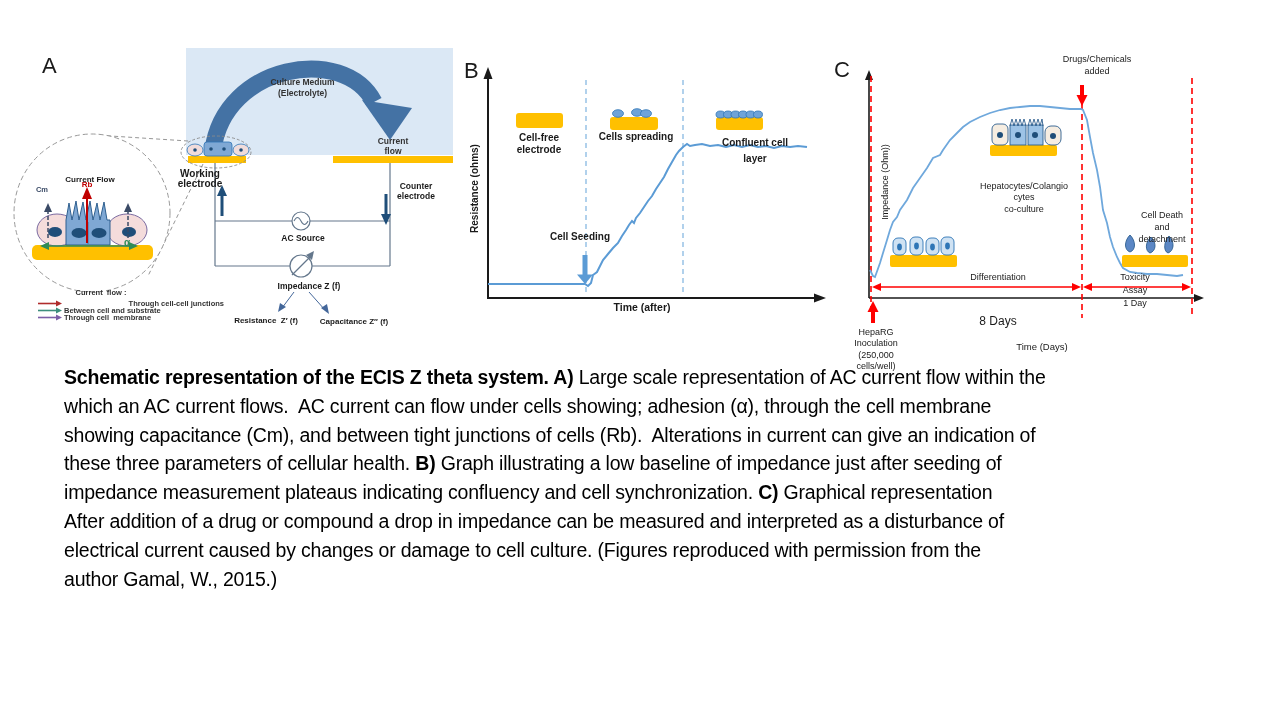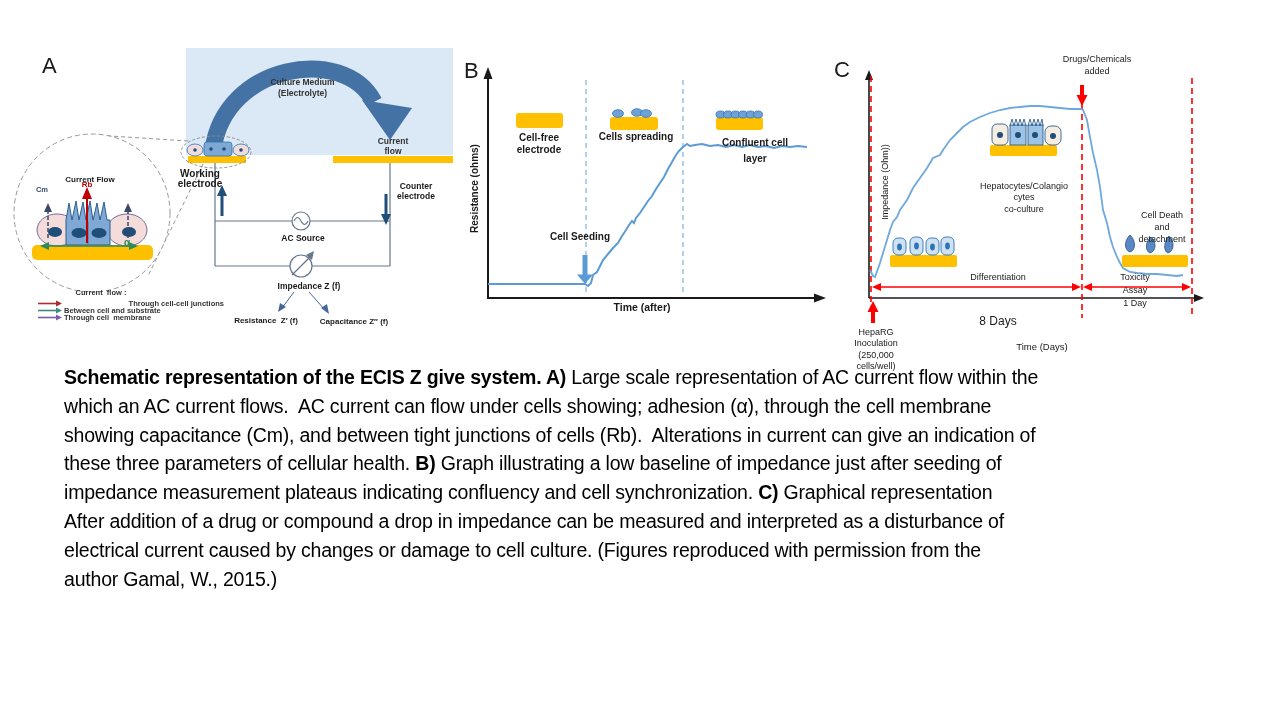--- a/index.html
+++ b/index.html
@@ -286,21 +286,21 @@
   <div class="lbl" style="left:1124px;top:209px;width:76px;font-size:9px;line-height:12px;">Cell Death
 and
 detachment</div>
   <div class="lbl" style="left:938px;top:272px;width:120px;font-size:9px;">Differentiation</div>
   <div class="lbl" style="left:958px;top:268px;width:80px;font-size:12px;margin-top:46px;">8 Days</div>
   <div class="lbl" style="left:1097px;top:272px;width:76px;font-size:9px;">Toxicity</div>
   <div class="lbl" style="left:1097px;top:284.5px;width:76px;font-size:9px;">Assay</div>
   <div class="lbl" style="left:1097px;top:297.5px;width:76px;font-size:9px;">1 Day</div>
 
   <div class="caption">
-      <div class="cap-line"><span class="b">Schematic representation of the ECIS Z give system. A)</span><span> Large scale representation of AC current flow within the</span></div>
+      <div class="cap-line"><span class="b">Schematic representation of the ECIS Z theta system. A)</span><span> Large scale representation of AC current flow within the</span></div>
       <div class="cap-line"><span>which an AC current flows.  AC current can flow under cells showing; adhesion (α), through the cell membrane</span></div>
       <div class="cap-line"><span>showing capacitance (Cm), and between tight junctions of cells (Rb).  Alterations in current can give an indication of</span></div>
       <div class="cap-line"><span>these three parameters of cellular health. </span><span class="b">B)</span><span> Graph illustrating a low baseline of impedance just after seeding of</span></div>
       <div class="cap-line"><span>impedance measurement plateaus indicating confluency and cell synchronization. </span><span class="b">C)</span><span> Graphical representation</span></div>
       <div class="cap-line"><span>After addition of a drug or compound a drop in impedance can be measured and interpreted as a disturbance of</span></div>
       <div class="cap-line"><span>electrical current caused by changes or damage to cell culture. (Figures reproduced with permission from the</span></div>
       <div class="cap-line"><span>author Gamal, W., 2015.)</span></div>
     </div>
 
 </div>

